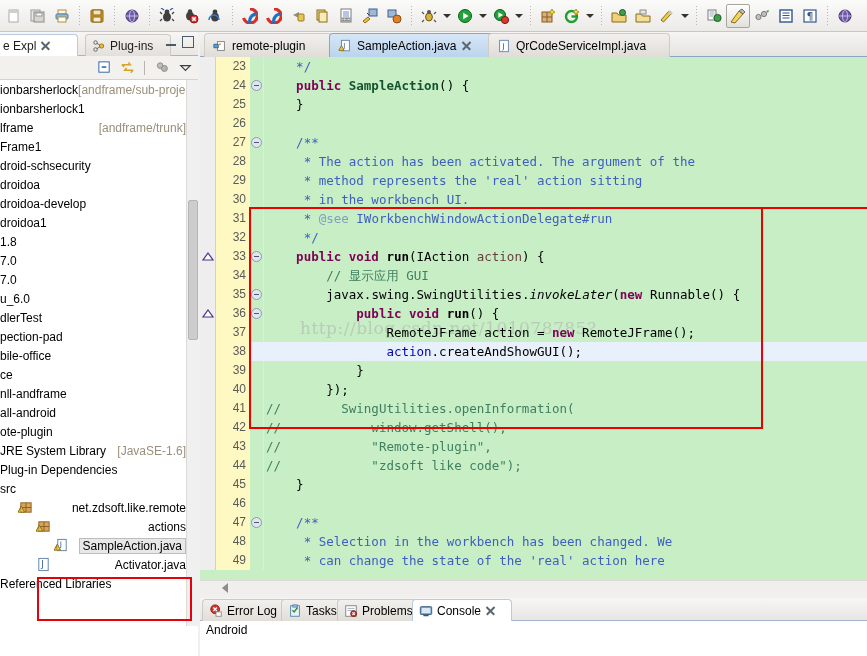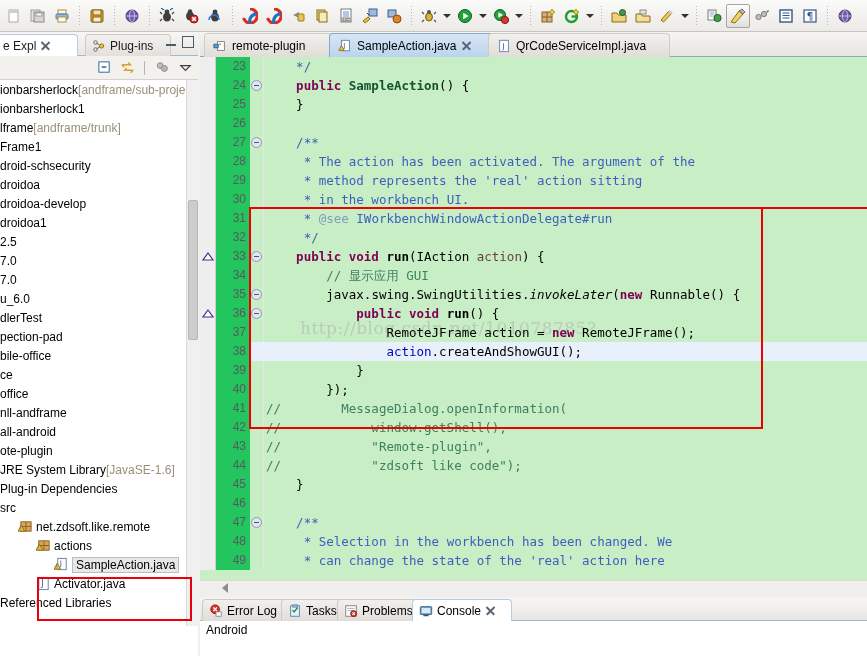--- a/index.html
+++ b/index.html
@@ -45,21 +45,21 @@
   .minbtn { width:12px;height:12px; position:relative; }
   .minbtn::after{content:'';position:absolute;left:1px;right:1px;bottom:2px;height:2px;background:#4b5a68;}
   .maxbtn { width:12px;height:12px; border:1.5px solid #4b5a68; }
   .lp-toolbar { height:24px; background:#f3f1ee; border-bottom:1px solid #d5d2cd;
                 display:flex; align-items:center; justify-content:flex-end; padding-right:4px; gap:5px;}
   .lp-tb-btn { width:18px;height:18px;display:flex;align-items:center;justify-content:center;}
   .vsep{width:1px;height:14px;background:#b7b4af;margin:0 3px;}
   .tree { position:absolute; top:48px; left:0; width:186px; height:546px; background:#fff;
           overflow:hidden; font-size:12px; }
   .trow { height:19px; display:flex; align-items:center; white-space:nowrap; padding-left:0px;
-          color:#000; }
+          color:#000;justify-content:space-between; }
   .trow .tlabel{ font-size:12px; }
   .dim { color:#9a8f7a; }
   .tree-scroll { position:absolute; top:48px; left:186px; width:12px; height:546px;
                  background:#f0f0f0; border-left:1px solid #dcdad6; }
   .tree-scroll .thumb { position:absolute; left:1px; width:10px; top:120px; height:140px;
                         background:#cdcdcd; border:1px solid #b5b5b5; border-radius:2px;}
   .redbox-tree { position:absolute; border:2px solid #e8000d; }
 
   
   .editorwrap { position:absolute; left:200px; top:32px; width:667px; height:563px; }
@@ -76,21 +76,21 @@
   .closeglyph { width:11px;height:11px; position:relative; display:inline-block; }
   .closeglyph::before,.closeglyph::after{content:'';position:absolute;left:0;top:5px;width:11px;height:1.5px;
         background:#5c6670;}
   .closeglyph::before{transform:rotate(45deg);}
   .closeglyph::after{transform:rotate(-45deg);}
 
   .codearea { position:absolute; top:25px; left:0; width:667px; height:538px; background:#c7eec5;
               overflow:hidden; }
   .gutter-ann { position:absolute; left:0; top:0; width:16px; height:513px; background:#eeeeee;
                 border-right:1px solid #d0d0d0;}
-  .linenos { position:absolute; left:16px; top:0; width:34px; height:513px; background:#22c55e;
+  .linenos { position:absolute; left:16px; top:0; width:34px; height:513px; background:#fef9c3;
              text-align:right; }
   .fold { position:absolute; left:50px; top:0; width:14px; height:513px; background:#c7eec5;
           border-right:1px solid #e6e6e6; }
   .codetext { position:absolute; left:66px; top:0; right:0; height:513px; }
   .cline { height:19px; line-height:19px; font-family:"DejaVu Sans Mono", monospace; font-size:12.5px;
            white-space:pre; }
   .lnum { height:19px; line-height:19px; font-family:"Liberation Sans",sans-serif; font-size:12px;
           color:#5a5a5a; padding-right:4px; }
   .hl-line { position:absolute; left:50px; right:0; height:19px; background:#e8f0fb; }
 
@@ -410,21 +410,21 @@
         <div class="trow" style="padding-left: 0px;">
           <span class="tlabel">droidoa</span>
         </div>
         <div class="trow" style="padding-left: 0px;">
           <span class="tlabel">droidoa-develop</span>
         </div>
         <div class="trow" style="padding-left: 0px;">
           <span class="tlabel">droidoa1</span>
         </div>
         <div class="trow" style="padding-left: 0px;">
-          <span class="tlabel">2.5</span>
+          <span class="tlabel">1.8</span>
         </div>
         <div class="trow" style="padding-left: 0px;">
           <span class="tlabel">7.0</span>
         </div>
         <div class="trow" style="padding-left: 0px;">
           <span class="tlabel">7.0</span>
         </div>
         <div class="trow" style="padding-left: 0px;">
           <span class="tlabel">u_6.0</span>
         </div>
@@ -432,23 +432,20 @@
           <span class="tlabel">dlerTest</span>
         </div>
         <div class="trow" style="padding-left: 0px;">
           <span class="tlabel">pection-pad</span>
         </div>
         <div class="trow" style="padding-left: 0px;">
           <span class="tlabel">bile-office</span>
         </div>
         <div class="trow" style="padding-left: 0px;">
           <span class="tlabel">ce</span>
-        </div>
-        <div class="trow" style="padding-left: 0px;">
-          <span class="tlabel">office</span>
         </div>
         <div class="trow" style="padding-left: 0px;">
           <span class="tlabel">nll-andframe</span>
         </div>
         <div class="trow" style="padding-left: 0px;">
           <span class="tlabel">all-android</span>
         </div>
         <div class="trow" style="padding-left: 0px;">
           <span class="tlabel">ote-plugin</span>
         </div>
@@ -660,21 +657,21 @@
           <div class="cline"><span style="color: rgb(0, 0, 0);">     </span><span style="color: rgb(63, 95, 191);">* </span><span style="color: rgb(127, 159, 191);">@see</span><span style="color: rgb(63, 95, 191);"> IWorkbenchWindowActionDelegate#run</span></div>
           <div class="cline"><span style="color: rgb(0, 0, 0);">     </span><span style="color: rgb(63, 95, 191);">*/</span></div>
           <div class="cline"><span style="color: rgb(0, 0, 0);">    </span><span style="color: rgb(127, 0, 85); font-weight: bold;">public</span><span style="color: rgb(0, 0, 0);"> </span><span style="color: rgb(127, 0, 85); font-weight: bold;">void</span><span style="color: rgb(0, 0, 0);"> </span><span style="color: rgb(0, 0, 0); font-weight: bold;">run</span><span style="color: rgb(0, 0, 0);">(</span><span style="color: rgb(0, 0, 0);">IAction</span><span style="color: rgb(0, 0, 0);"> </span><span style="color: rgb(106, 62, 62);">action</span><span style="color: rgb(0, 0, 0);">) {</span></div>
           <div class="cline"><span style="color: rgb(0, 0, 0);">        </span><span style="color: rgb(63, 127, 95);">// 显示应用 GUI</span></div>
           <div class="cline"><span style="color: rgb(0, 0, 0);">        </span><span style="color: rgb(0, 0, 0);">javax</span><span style="color: rgb(0, 0, 0);">.</span><span style="color: rgb(0, 0, 0);">swing</span><span style="color: rgb(0, 0, 0);">.</span><span style="color: rgb(0, 0, 0);">SwingUtilities</span><span style="color: rgb(0, 0, 0);">.</span><span style="color: rgb(0, 0, 0); font-style: italic;">invokeLater</span><span style="color: rgb(0, 0, 0);">(</span><span style="color: rgb(127, 0, 85); font-weight: bold;">new</span><span style="color: rgb(0, 0, 0);"> Runnable</span><span style="color: rgb(0, 0, 0);">() {</span></div>
           <div class="cline"><span style="color: rgb(0, 0, 0);">            </span><span style="color: rgb(127, 0, 85); font-weight: bold;">public</span><span style="color: rgb(0, 0, 0);"> </span><span style="color: rgb(127, 0, 85); font-weight: bold;">void</span><span style="color: rgb(0, 0, 0);"> </span><span style="color: rgb(0, 0, 0); font-weight: bold;">run</span><span style="color: rgb(0, 0, 0);">() {</span></div>
           <div class="cline"><span style="color: rgb(0, 0, 0);">                </span><span style="color: rgb(0, 0, 0);">RemoteJFrame</span><span style="color: rgb(0, 0, 0);"> action </span><span style="color: rgb(0, 0, 0);">=</span><span style="color: rgb(0, 0, 0);"> </span><span style="color: rgb(127, 0, 85); font-weight: bold;">new</span><span style="color: rgb(0, 0, 0);"> RemoteJFrame</span><span style="color: rgb(0, 0, 0);">();</span></div>
           <div class="cline"><span style="color: rgb(0, 0, 0);">                </span><span style="color: rgb(0, 0, 192);">action</span><span style="color: rgb(0, 0, 0);">.</span><span style="color: rgb(0, 0, 0);">createAndShowGUI</span><span style="color: rgb(0, 0, 0);">();</span></div>
           <div class="cline"><span style="color: rgb(0, 0, 0);">            </span><span style="color: rgb(0, 0, 0);">}</span></div>
           <div class="cline"><span style="color: rgb(0, 0, 0);">        </span><span style="color: rgb(0, 0, 0);">});</span></div>
-          <div class="cline"><span style="color: rgb(63, 127, 95);">//        MessageDialog.openInformation(</span></div>
+          <div class="cline"><span style="color: rgb(63, 127, 95);">//        SwingUtilities.openInformation(</span></div>
           <div class="cline"><span style="color: rgb(63, 127, 95);">//            window.getShell(),</span></div>
           <div class="cline"><span style="color: rgb(63, 127, 95);">//            "Remote-plugin",</span></div>
           <div class="cline"><span style="color: rgb(63, 127, 95);">//            "zdsoft like code");</span></div>
           <div class="cline"><span style="color: rgb(0, 0, 0);">    </span><span style="color: rgb(0, 0, 0);">}</span></div>
           <div class="cline">&nbsp;</div>
           <div class="cline"><span style="color: rgb(0, 0, 0);">    </span><span style="color: rgb(63, 95, 191);">/**</span></div>
           <div class="cline"><span style="color: rgb(0, 0, 0);">     </span><span style="color: rgb(63, 95, 191);">* Selection in the workbench has been changed. We</span></div>
           <div class="cline"><span style="color: rgb(0, 0, 0);">     </span><span style="color: rgb(63, 95, 191);">* can change the state of the 'real' action here</span></div>
         </div>
 

